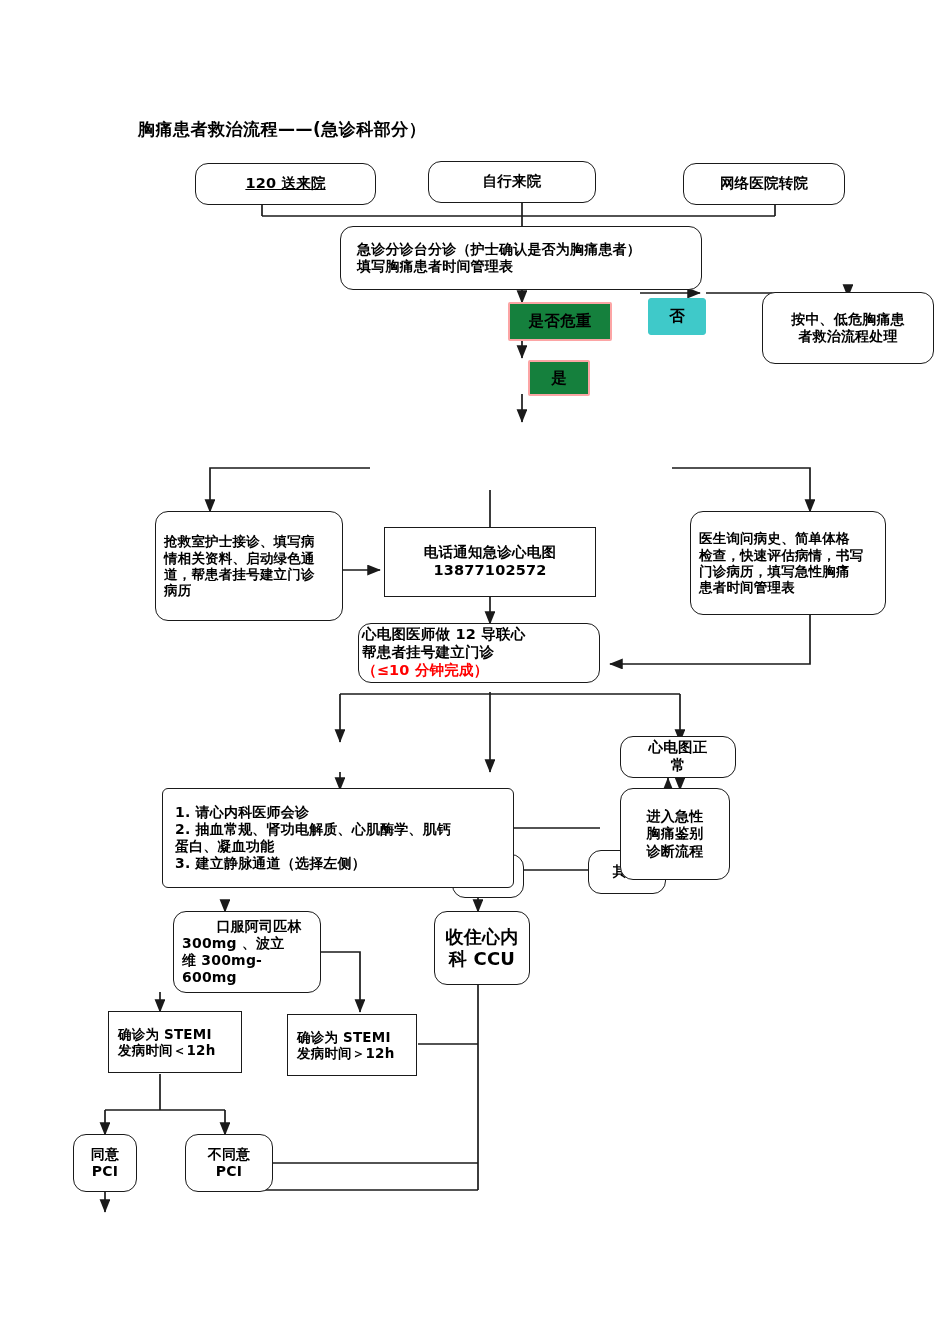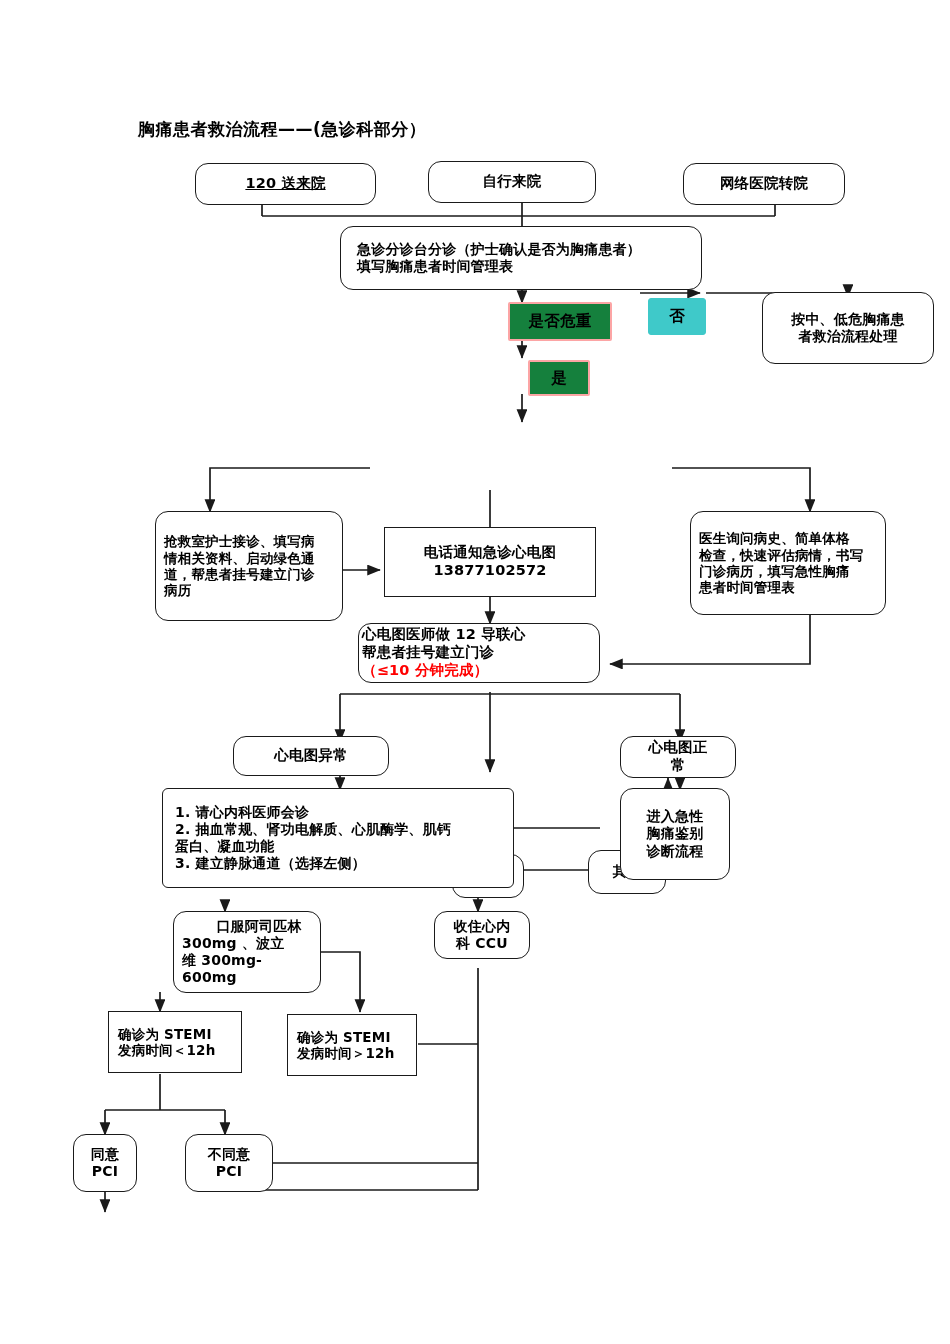--- a/index.html
+++ b/index.html
@@ -179,23 +179,20 @@
 门诊病历，填写急性胸痛
 患者时间管理表</span>
   </div>
 
   <div class="node rounded align-left mid" style="left:358px;top:623px;width:242px;height:60px;font-size:14.5px;flex-direction:column;justify-content:center;">
     <span class="inner" style="padding-left:12px;">心电图医师做 12 导联心</span>
     <span class="inner" style="padding-left:12px;">帮患者挂号建立门诊</span>
     <span class="inner red-text" style="padding-left:12px;">（≤10 分钟完成）</span>
   </div>
 
-  <div class="node rounded mid" style="left:233px;top:736px;width:156px;height:40px;font-size:14.5px;">
-    <span class="inner">心电图异常</span>
-  </div>
 
   <div class="node rounded mid" style="left:620px;top:736px;width:116px;height:42px;font-size:14.5px;">
     <span class="inner">心电图正
 常</span>
   </div>
 
   <div class="node rounded behind" style="left:452px;top:854px;width:72px;height:44px;font-size:14px;">
     <span class="inner">STEMI</span>
   </div>
 
@@ -216,21 +213,21 @@
 诊断流程</span>
   </div>
 
   <div class="node rounded align-left front" style="left:173px;top:911px;width:148px;height:82px;font-size:14px;flex-direction:column;justify-content:center;align-items:flex-start;">
     <span class="inner" style="padding-left:12px;text-align:center;">口服阿司匹林</span>
     <span class="inner" style="padding-left:8px;">300mg 、波立</span>
     <span class="inner" style="padding-left:8px;">维 300mg-</span>
     <span class="inner" style="padding-left:8px;">600mg</span>
   </div>
 
-  <div class="node rounded front" style="left:434px;top:911px;width:96px;height:48px;font-size:14px;">
+  <div class="node rounded front" style="left:434px;top:911px;width:96px;height:74px;font-size:18px;">
     <span class="inner">收住心内
 科 CCU</span>
   </div>
 
   <div class="node sharp align-left front" style="left:108px;top:1011px;width:134px;height:62px;font-size:13.5px;">
     <span class="inner" style="padding-left:9px;">确诊为 STEMI
 发病时间＜12h</span>
   </div>
 
   <div class="node sharp align-left front" style="left:287px;top:1014px;width:130px;height:62px;font-size:13.5px;">

